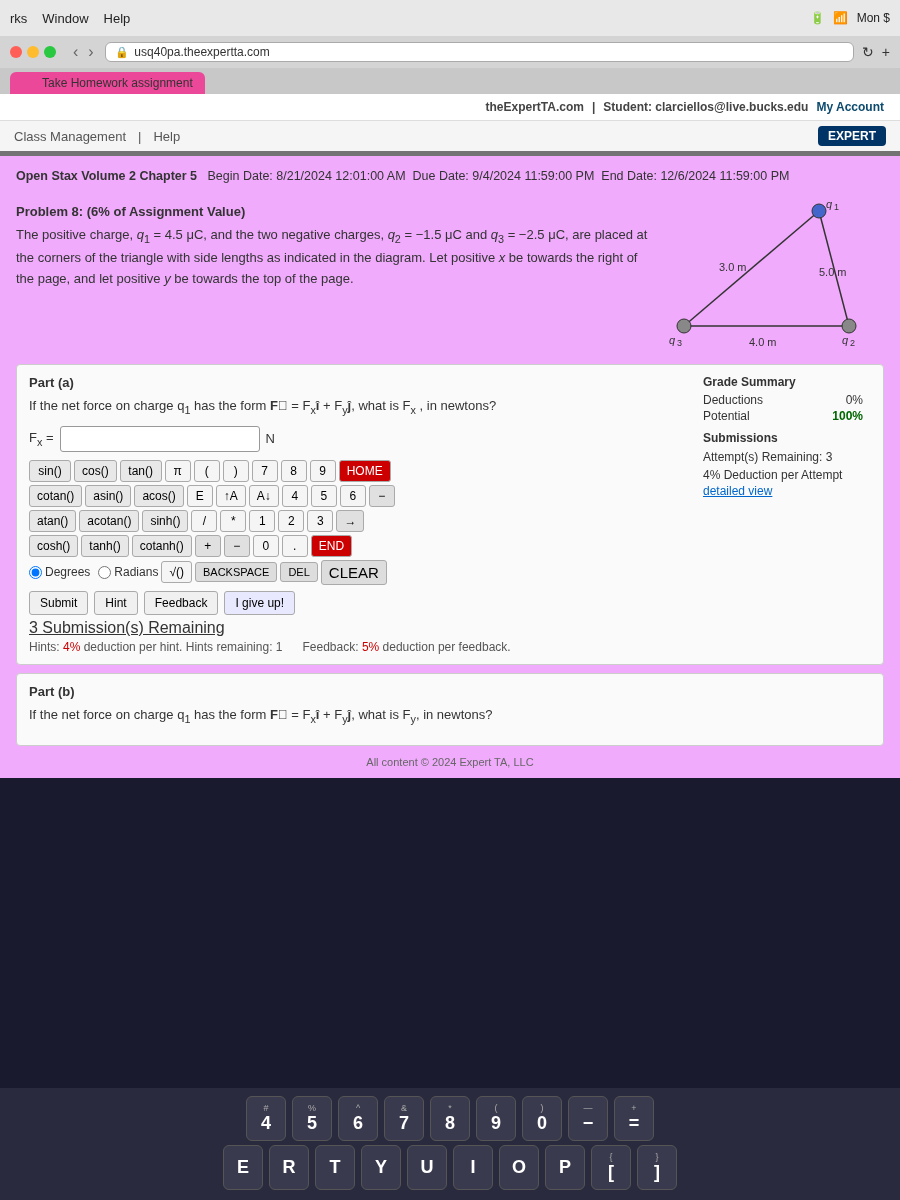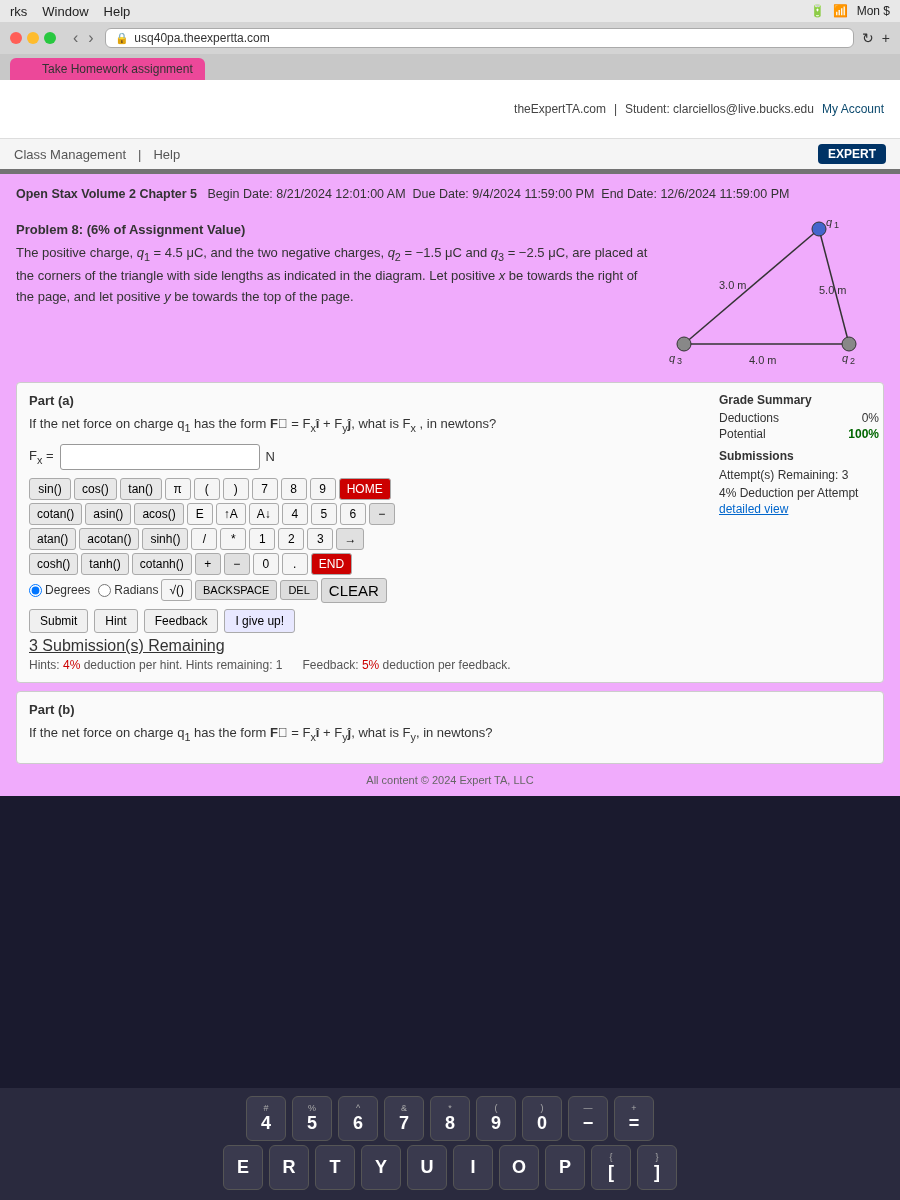--- a/index.html
+++ b/index.html
@@ -8,21 +8,21 @@
       font-family: -apple-system, BlinkMacSystemFont, 'Helvetica Neue', Arial, sans-serif;
       font-size: 13px;
       color: #333;
       width: 900px;
       min-height: 1200px;
     }
 
     
     .menu-bar {
       background: #e8e8e8;
-      height: 22px;
+      height: 36px;
       display: flex;
       align-items: center;
       padding: 0 10px;
       gap: 15px;
       font-size: 13px;
       color: #222;
     }
     .menu-bar-right {
       margin-left: auto;
       display: flex;
@@ -96,27 +96,28 @@
       font-size: 12px;
       color: #333;
       cursor: pointer;
     }
     .tab.active { background: #ec4899; padding-left: 32px; }
 
     
     .site-header {
       background: white;
       border-bottom: 1px solid #ddd;
-      padding: 22px 16px;
+      padding: 6px 16px;
       display: flex;
       align-items: center;
       justify-content: flex-end;
       font-size: 12px;
       color: #444;
       gap: 8px;
+      font-weight: bold;
     }
 
     
     .class-mgmt-bar {
       background: #f5f5f5;
       border-bottom: 5px solid #737373;
       padding: 5px 14px;
       display: flex;
       align-items: center;
       justify-content: space-between;
@@ -198,21 +199,21 @@
       padding: 3px 6px;
       font-size: 13px;
       width: 200px;
       height: 26px;
     }
     .unit-label { font-size: 13px; color: #333; }
 
     
     .grade-summary {
       position: absolute;
-      right: 4px;
+      right: 20px;
       top: 10px;
       width: 160px;
       font-size: 12px;
     }
     .grade-summary-title { font-weight: bold; margin-bottom: 4px; font-size: 12px; }
     .grade-row {
       display: flex;
       justify-content: space-between;
       margin-bottom: 2px;
     }

